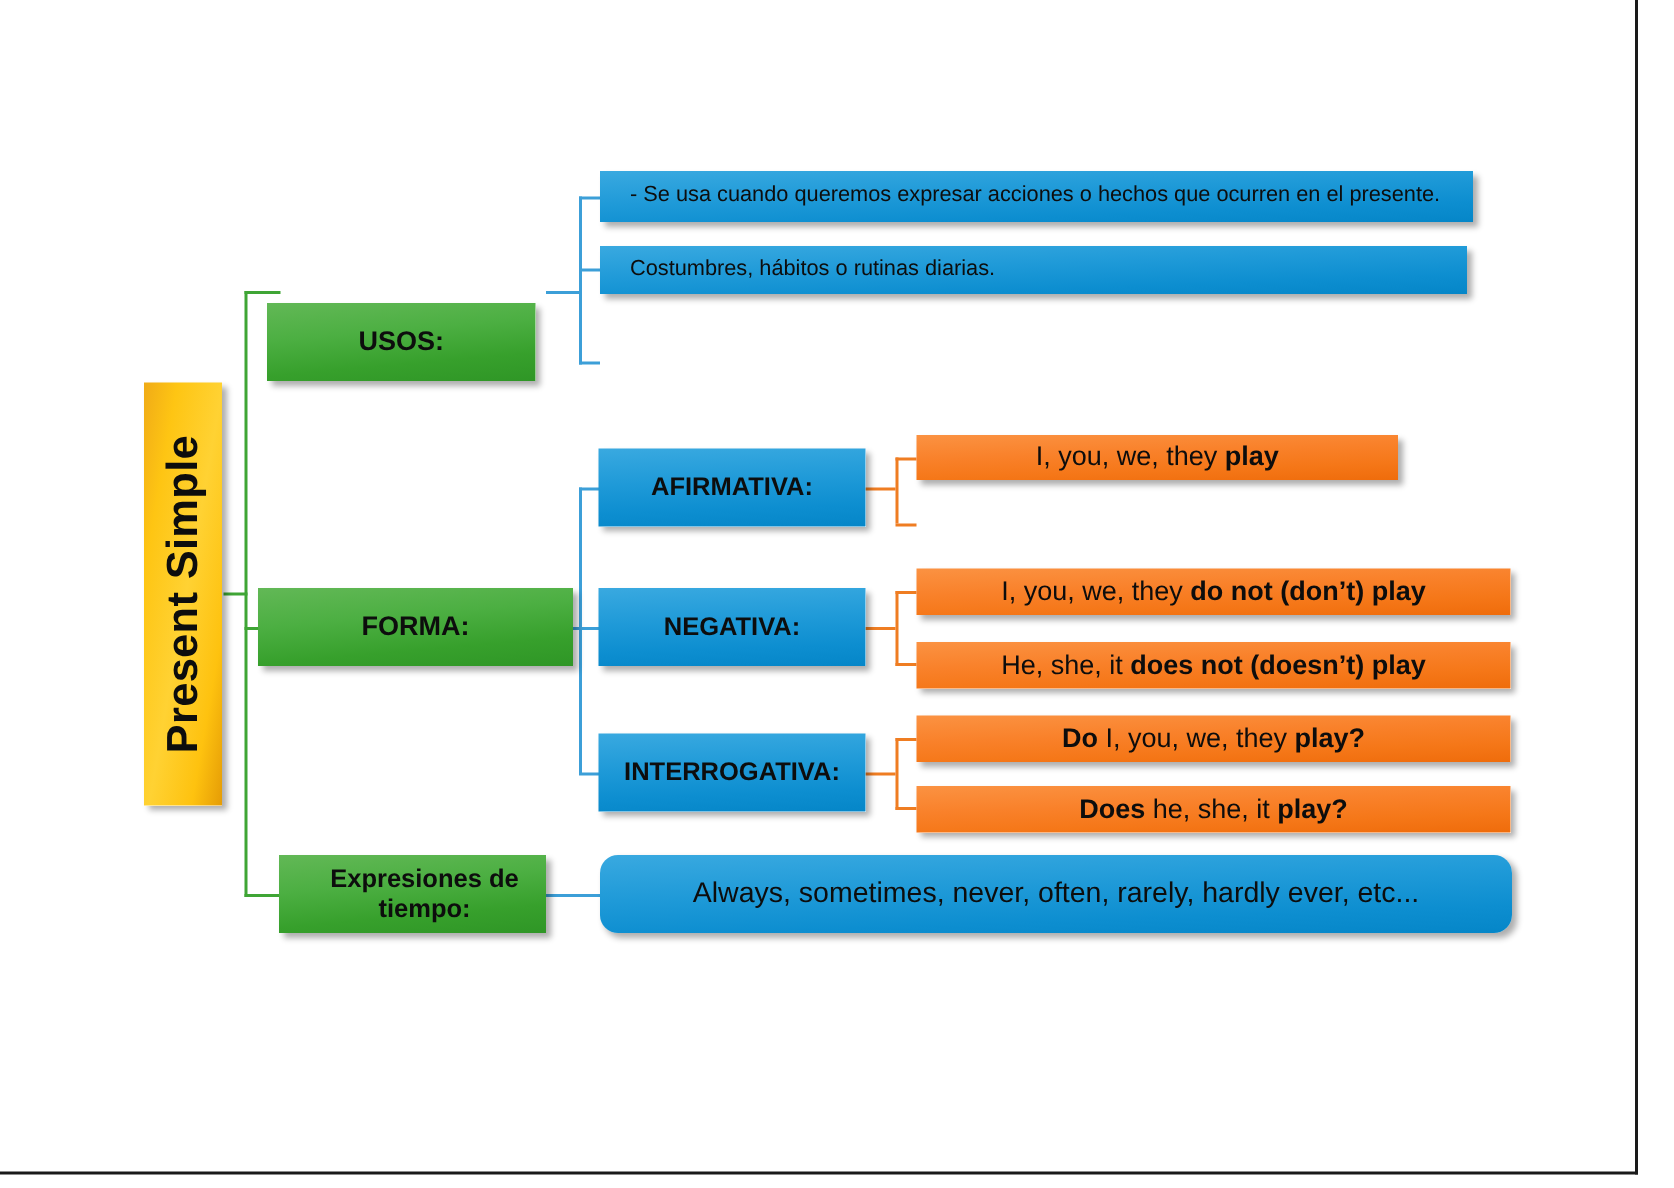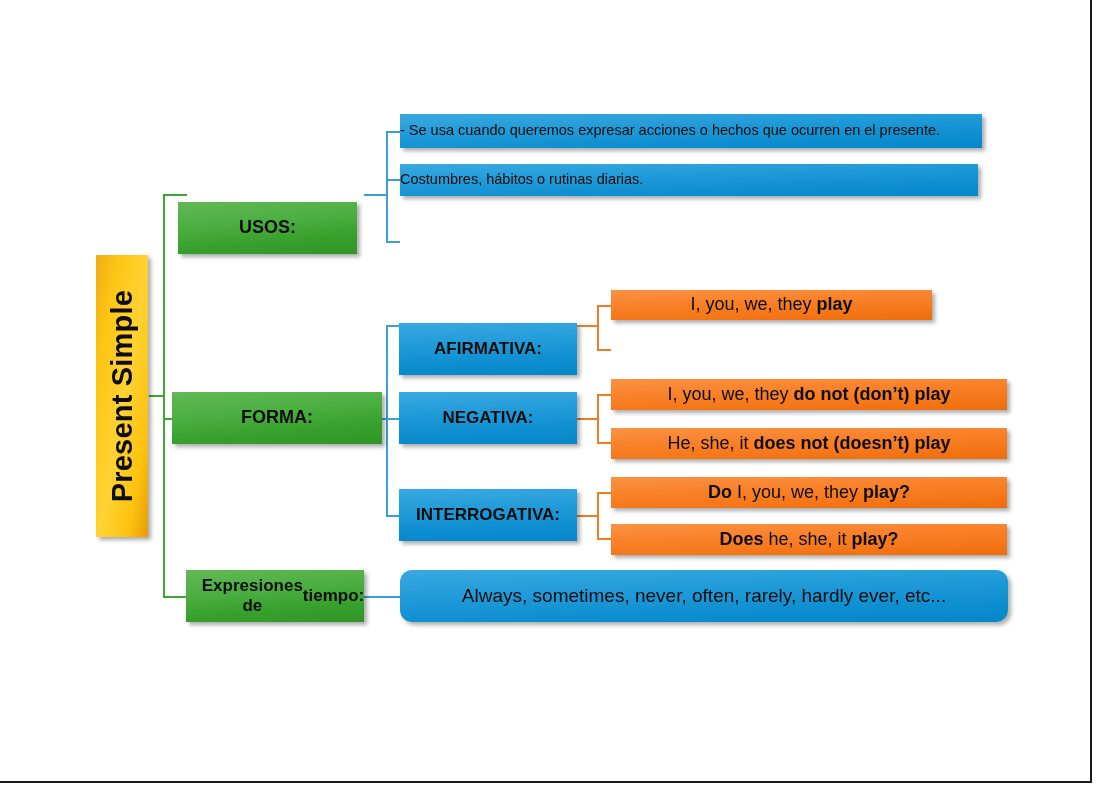--- a/index.html
+++ b/index.html
@@ -86,21 +86,21 @@
     background: linear-gradient(178deg, #39a9e0 0%, #1f9ad8 42%, #0d8ed0 75%, #0586c8 100%);
     font-size: 17px;
     font-weight: bold;
   }
   
   .node.blue.info {
     font-weight: normal;
     font-size: 14.5px;
     justify-content: flex-start;
     text-align: left;
-    padding: 0 0;
+    padding: 0 20px;
     line-height: 1.32;
   }
   .node.blue.timeline {
     font-weight: normal;
     font-size: 19px;
     border-radius: 12px;
   }
 
   
   .node.orange {
@@ -162,35 +162,35 @@
   </div>
 
   <div class="node green" style="left:178px; top:168px; width:179px; height:52px;margin-top:34px;">
     <span>USOS:</span>
   </div>
 
   <div class="node green" style="left:172px; top:392px; width:210px; height:52px;align-items:center;">
     <span>FORMA:</span>
   </div>
 
-  <div class="node green small" style="left:186px; top:570px; width:178px; height:52px; padding-left:16px;">
+  <div class="node green small" style="left:186px; top:570px; width:178px; height:52px; flex-direction:column;padding-left:16px;">
     <span>Expresiones de</span>
     <span>tiempo:</span>
   </div>
 
   <div class="node blue info" style="left:400px; top:114px; width:582px; height:34px;">
     <span>- Se usa cuando queremos expresar acciones o hechos que ocurren en el presente.</span>
   </div>
 
   <div class="node blue info" style="left:400px; top:164px; width:578px; height:32px;">
     <span>Costumbres, hábitos o rutinas diarias.</span>
   </div>
 
 
-  <div class="node blue" style="left:399px; top:299px; width:178px; height:52px;margin-top:24px;">
+  <div class="node blue" style="left:399px; top:299px; width:178px; height:52px;">
     <span>AFIRMATIVA:</span>
   </div>
 
   <div class="node blue" style="left:399px; top:392px; width:178px; height:52px;">
     <span>NEGATIVA:</span>
   </div>
 
   <div class="node blue" style="left:399px; top:489px; width:178px; height:52px;">
     <span>INTERROGATIVA:</span>
   </div>

